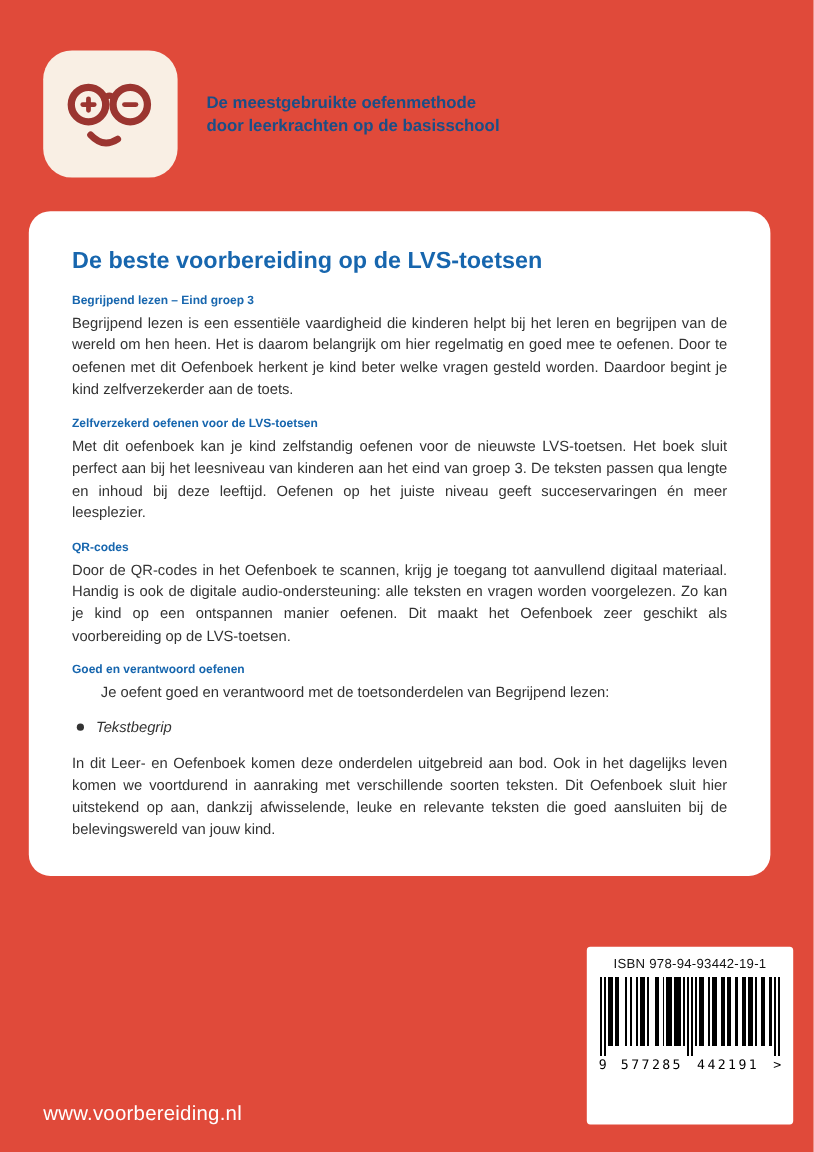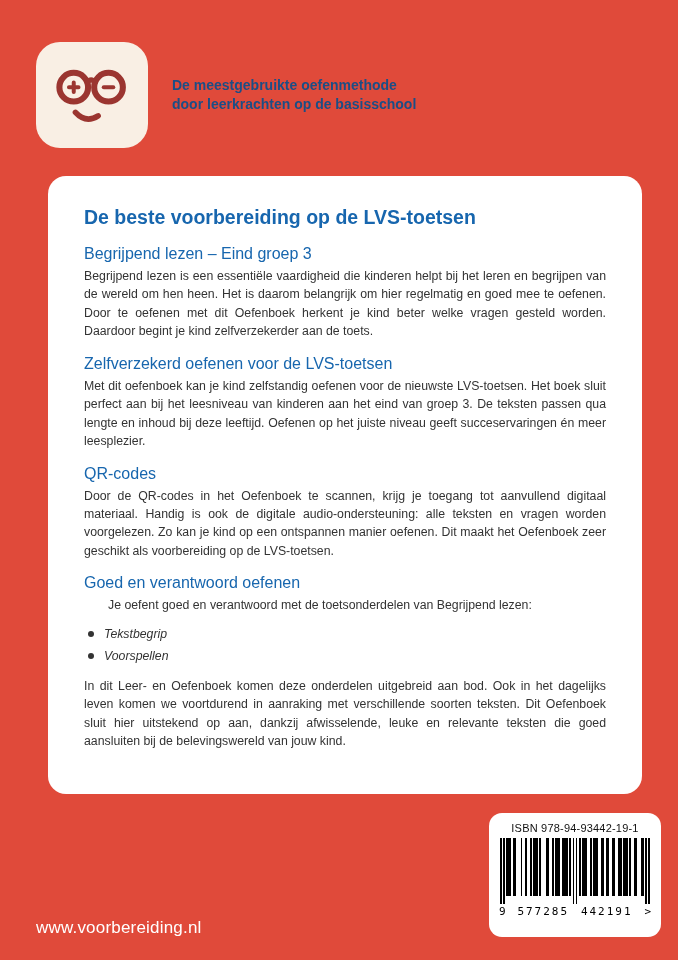--- a/index.html
+++ b/index.html
@@ -24,47 +24,47 @@
   .logo{
     width:112px;height:106px;flex:0 0 112px;
     background:var(--cream);border-radius:24px;
     display:flex;align-items:center;justify-content:center;
   }
   .tagline{
     color:var(--tagline-blue);
     font-size:14px;font-weight:700;line-height:1.38;
   }
   .card{
-    position:absolute;left:48px;right:36px;top:176px;
+    position:absolute;left:24px;right:36px;top:176px;
     min-height:554px;
     background:#ffffff;border-radius:18px;
-    padding:30px 36px 44px 36px;
+    padding:30px 36px 27px 36px;
   }
   .card h1{
     color:var(--heading-blue);
     font-size:19.5px;font-weight:700;margin:0 0 16px 0;
   }
   .card h2{
     color:var(--heading-blue);
-    font-size:16px;font-weight:400;margin:14px 0 4px 0;
+    font-size:10px;font-weight:700;margin:14px 0 4px 0;
   }
   .card p{
     color:var(--body-text);
     font-size:12.3px;line-height:1.5;margin:0;text-align:justify;
   }
   .card p.intro-line{text-align:left;margin-left:24px;}
   ul.bullets{list-style:none;margin:12px 0 14px 0;padding:0 0 0 4px;}
   ul.bullets li{
     display:flex;align-items:center;gap:10px;
     color:var(--body-text);font-size:12.3px;margin:8px 0;font-style:italic;
   }
   .dot{width:6px;height:6px;border-radius:50%;background:#333;flex:0 0 6px;}
   .barcode-box{
     position:absolute;right:17px;bottom:23px;
-    width:172px;height:124px;background:#ffffff;border-radius:13px;
+    width:172px;height:148px;background:#ffffff;border-radius:3px;
     display:flex;flex-direction:column;align-items:center;
     padding:9px 8px 5px 8px;
   }
   .isbn-label{
     font-size:11px;color:#111;letter-spacing:.2px;margin-bottom:4px;
     font-family:"Liberation Sans",sans-serif;
   }
   .barcode-svg{display:block;fill:#000;shape-rendering:crispEdges;}
   .digits{
     display:flex;justify-content:space-between;width:152px;margin-top:1px;
@@ -116,24 +116,20 @@
 
   <section>
     <h2>Goed en verantwoord oefenen</h2>
     <p class="intro-line">Je oefent goed en verantwoord met de toetsonderdelen van Begrijpend lezen:</p>
   </section>
 
   <ul class="bullets">
     <li>
       <span class="dot"></span>
       <span>Tekstbegrip</span>
-    </li>
-    <li>
-      <span class="dot"></span>
-      <span>Voorspellen</span>
     </li>
   </ul>
 
   <p>In dit Leer- en Oefenboek komen deze onderdelen uitgebreid aan bod. Ook in het dagelijks leven komen we voortdurend in aanraking met verschillende soorten teksten. Dit Oefenboek sluit hier uitstekend op aan, dankzij afwisselende, leuke en relevante teksten die goed aansluiten bij de belevingswereld van jouw kind.</p>
 </main>
 
 <div class="barcode-box">
   <div class="isbn-label">ISBN 978-94-93442-19-1</div>
   <svg class="barcode-svg" id="barcode-svg" width="150" height="66" viewBox="0 0 150.10 66">
       <rect x="0.00" y="0" width="1.58" height="66"></rect>

